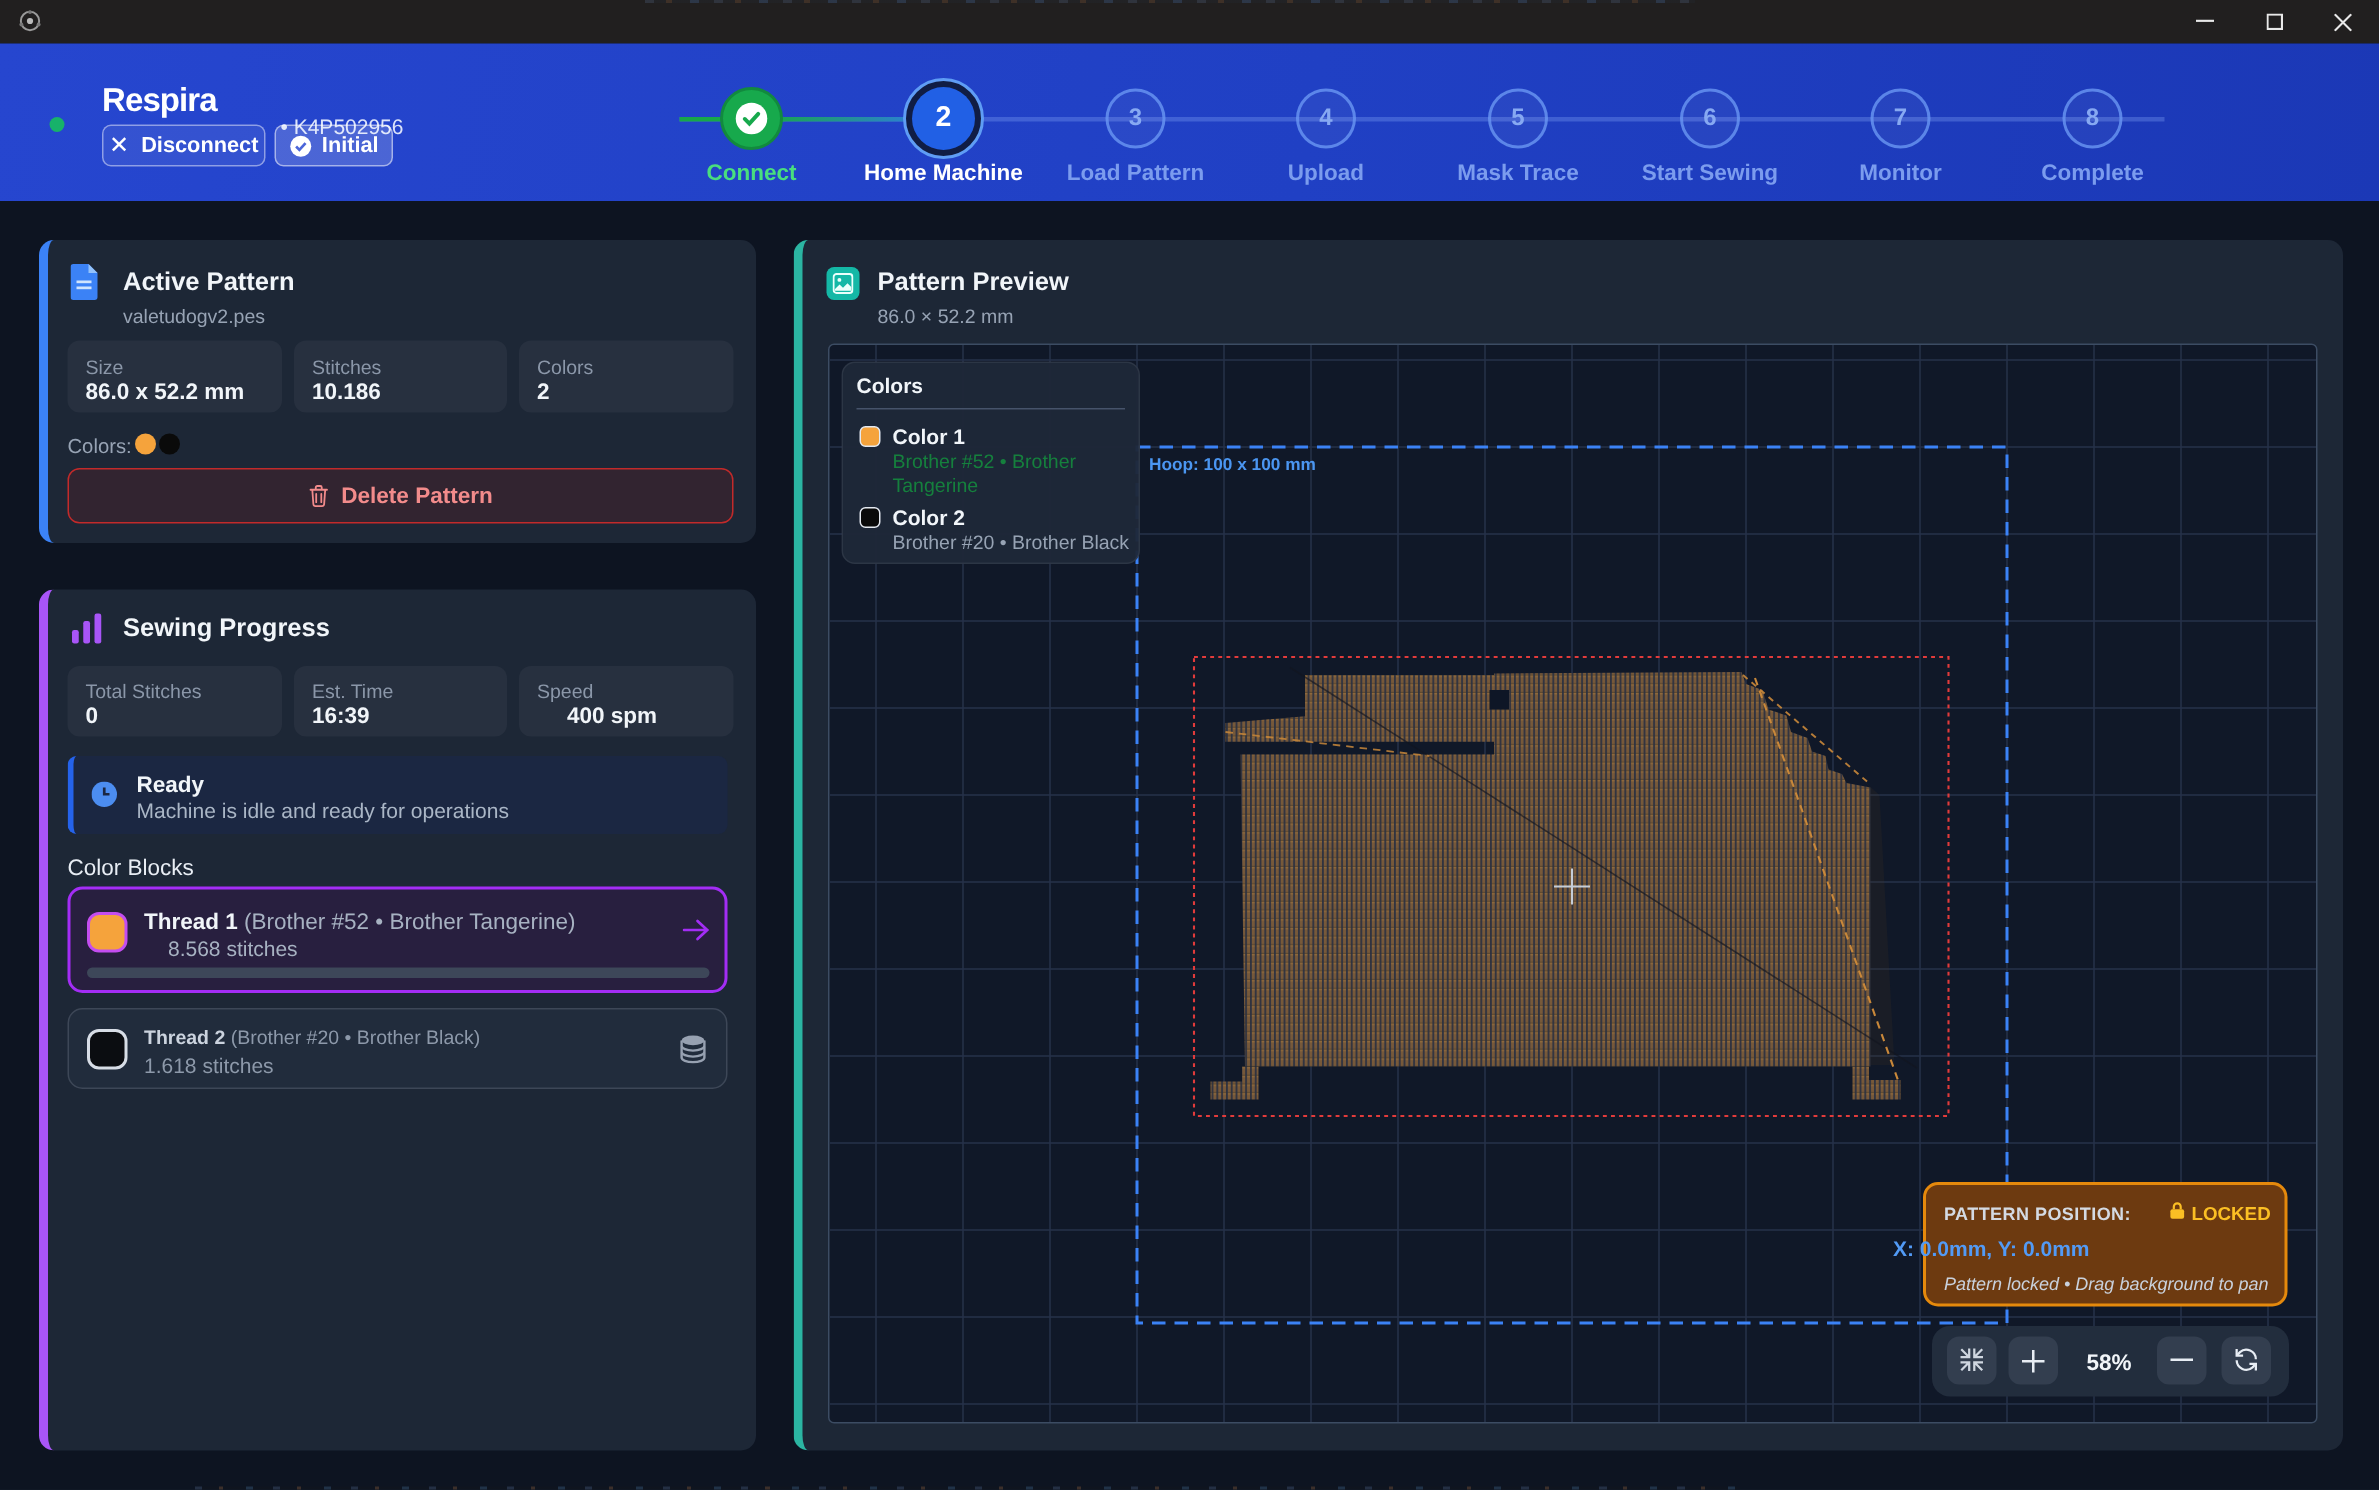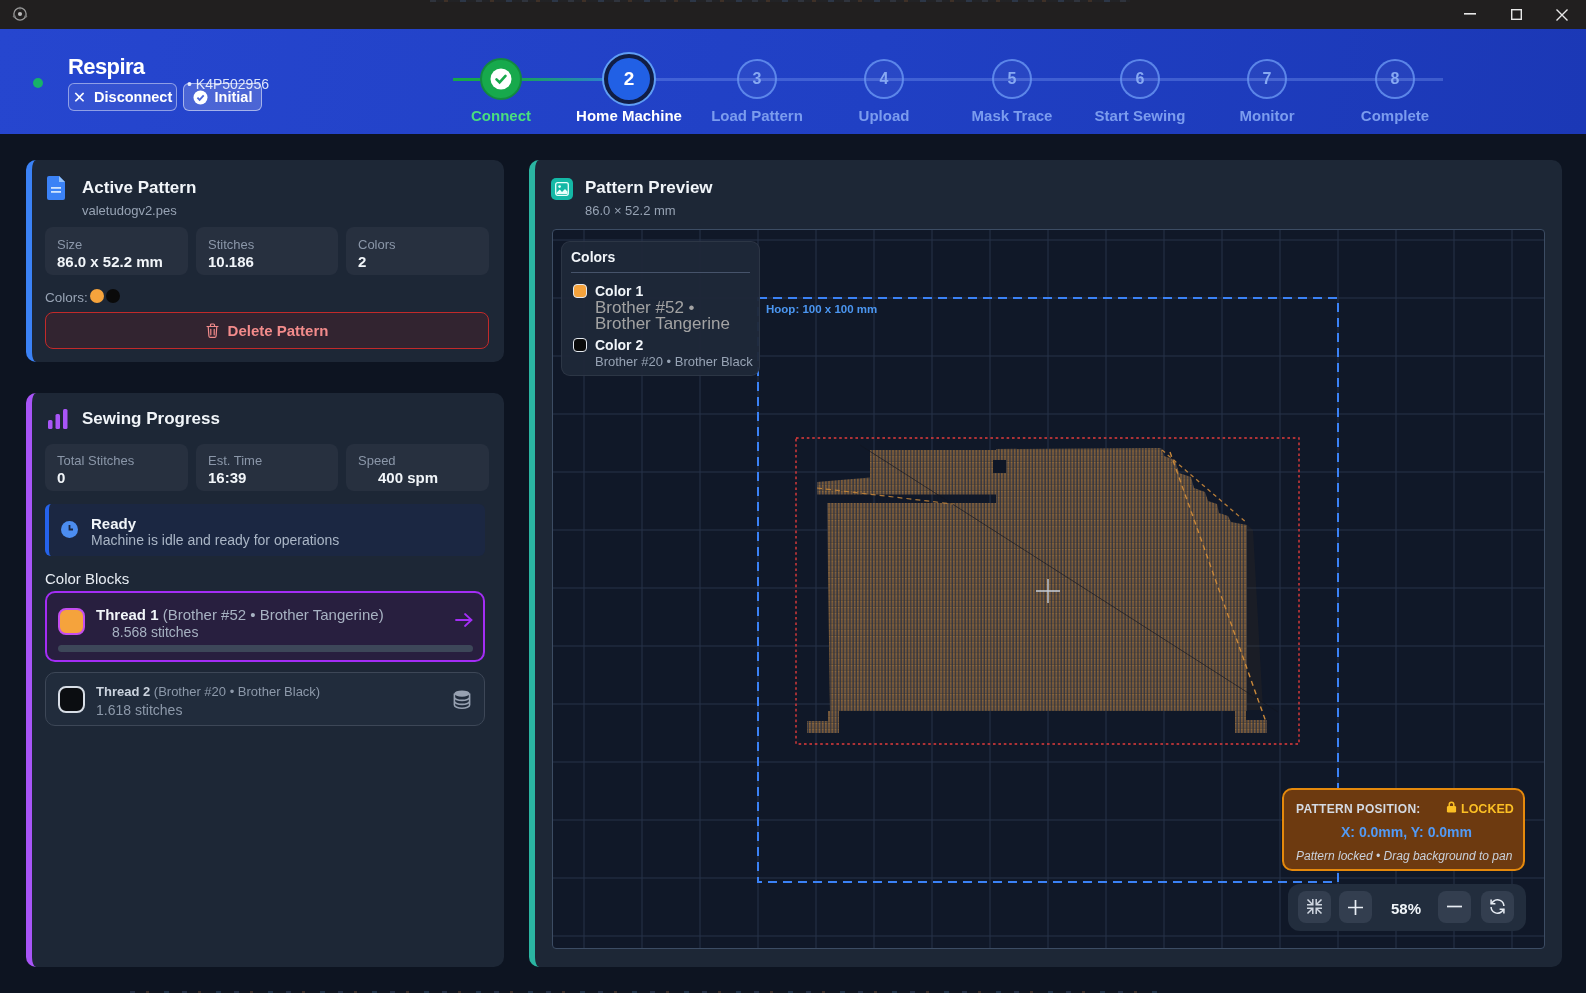--- a/index.html
+++ b/index.html
@@ -217,33 +217,33 @@
     <line x1="264" y1="258" x2="400" y2="274" stroke="#c9883a" stroke-width="1.2" stroke-dasharray="5,4" opacity="0.85"></line>
 
     <path d="M495,349 V373 M483,361 H507" stroke="#c5cdd8" stroke-width="1.4"></path>
   </svg>
 
   <div class="abs" style="left:8px;top:11px;width:199px;height:135px;background:rgba(30,40,56,.96);border:1px solid rgba(255,255,255,.07);border-radius:9px"></div>
   <div class="abs nw" style="left:18px;top:19px;font-size:14px;font-weight:bold;color:#f1f5f9">Colors</div>
   <div class="abs" style="left:18px;top:42px;width:179px;height:1px;background:#46536a"></div>
   <div class="abs" style="left:20px;top:54px;width:14px;height:14px;border-radius:4px;background:#f5a33c;border:1px solid #e4e9f0"></div>
   <div class="abs nw" style="left:42px;top:53px;font-size:14px;font-weight:bold;color:#f1f5f9">Color 1</div>
-  <div class="abs" style="left:42px;top:70px;font-size:17px;color:#a3a3a3;width:150px;line-height:15.5px">Brother #52 • Brother Tangerine</div>
+  <div class="abs" style="left:42px;top:70px;font-size:13px;color:#15803d;width:150px;line-height:15.5px">Brother #52 • Brother Tangerine</div>
   <div class="abs" style="left:20px;top:108px;width:14px;height:14px;border-radius:4px;background:#0a0a0a;border:1px solid #e4e9f0"></div>
   <div class="abs nw" style="left:42px;top:107px;font-size:14px;font-weight:bold;color:#f1f5f9">Color 2</div>
   <div class="abs nw" style="left:42px;top:124px;font-size:13px;color:#97a3b4">Brother #20 • Brother Black</div>
 
   <div class="abs" style="left:729px;top:558px;width:243px;height:83px;background:#6d3a10;border:2px solid #e5890c;border-radius:10px"></div>
   <div class="abs nw" style="left:743px;top:572px;font-size:12px;font-weight:bold;color:#d4dae3;letter-spacing:.3px">PATTERN POSITION:</div>
   <svg class="abs" style="left:893px;top:571px" width="11" height="12" viewBox="0 0 12 13">
       <rect x="1" y="5.5" width="10" height="7" rx="1.5" fill="#fbbf24"></rect>
       <path d="M3.5,5.5 v-1.7 a2.5,2.5 0 0 1 5,0 v1.7" fill="none" stroke="#fbbf24" stroke-width="1.6"></path>
     </svg>
   <div class="abs nw" style="left:908px;top:572px;font-size:12.5px;font-weight:bold;color:#fbbf24">LOCKED</div>
-  <div class="abs nw" style="left:788px;top:594px;font-size:14px;font-weight:bold;color:#529af5">X: 0.0mm, Y: 0.0mm</div>
+  <div class="abs nw" style="left:709px;top:594px;font-size:14px;font-weight:bold;color:#529af5">X: 0.0mm, Y: 0.0mm</div>
   <div class="abs nw" style="left:743px;top:619px;font-size:12px;font-style:italic;color:#c9d1dc">Pattern locked • Drag background to pan</div>
 
   <div class="abs" style="left:735px;top:654px;width:238px;height:47px;background:#222d3d;border-radius:12px"></div>
   <div class="abs zbtn" style="left:745px;top:661px;width:33px;height:32px;background:#333e4f;border-radius:8px"></div>
   <svg class="abs" style="left:753px;top:668px" width="17" height="17" viewBox="0 0 17 17">
     <g stroke="#cfd6e0" stroke-width="1.5" fill="none">
       <path d="M6.8,1 V6.8 H1 M6.8,6.8 L1.5,1.5"></path>
       <path d="M10.2,1 V6.8 H16 M10.2,6.8 L15.5,1.5"></path>
       <path d="M6.8,16 V10.2 H1 M6.8,10.2 L1.5,15.5"></path>
       <path d="M10.2,16 V10.2 H16 M10.2,10.2 L15.5,15.5"></path>

